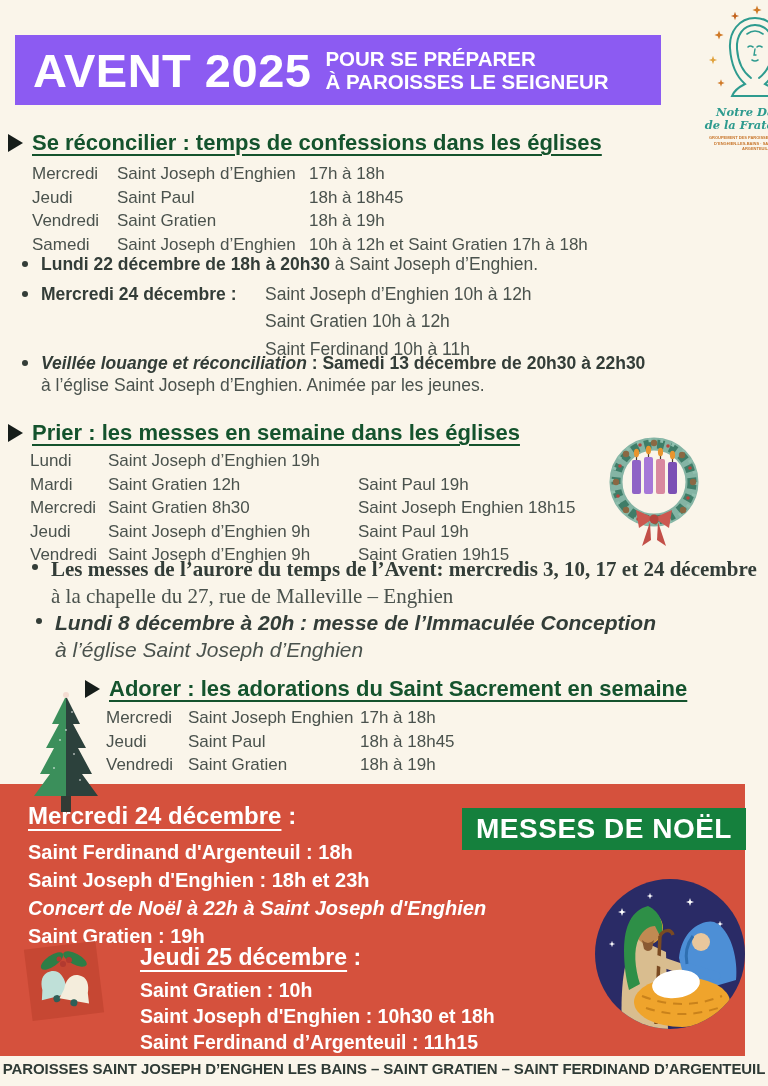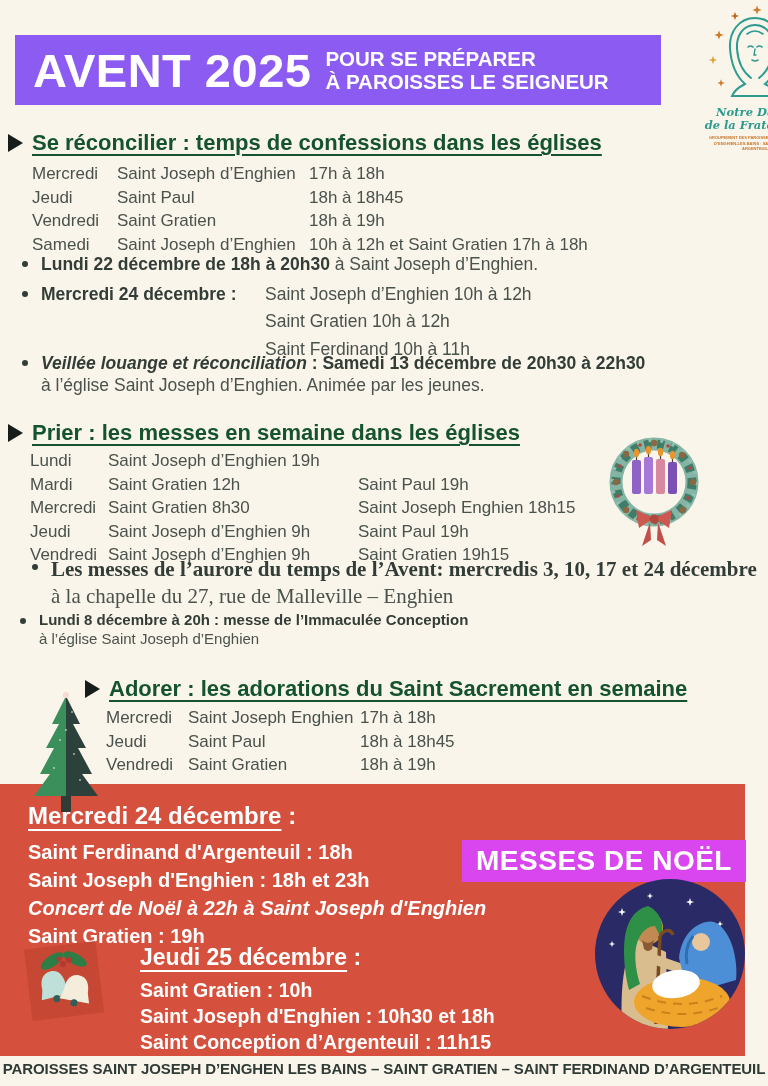--- a/index.html
+++ b/index.html
@@ -39,23 +39,23 @@
   .red{position:absolute;left:0;top:784px;width:745px;height:272px;background:#D5513D;color:#fff;}
   .red-h{font-size:24px;font-weight:800;white-space:nowrap;}
   .red-h .u{text-decoration:underline;text-decoration-thickness:2px;text-underline-offset:5px;}
   .red-line{font-size:20px;font-weight:700;line-height:28px;white-space:nowrap;}
   .red-line.it{font-style:italic;}
   .dec24{position:absolute;left:28px;top:18px;}
   .dec24 .red-h{margin-bottom:8px;}
   .dec25{position:absolute;left:140px;top:160px;}
   .dec25 .red-h{font-size:23px;margin-bottom:6px;}
   .dec25 .red-line{font-size:19.5px;line-height:26px;}
-  .noel-banner{position:absolute;left:462px;top:24px;width:284px;height:42px;background:#d946ef;
+  .noel-banner{position:absolute;left:462px;top:24px;width:284px;height:42px;background:#15803d;
                color:#fff;font-size:28px;font-weight:700;display:flex;align-items:center;
-               justify-content:center;letter-spacing:.5px;white-space:nowrap;margin-top:32px;}
+               justify-content:center;letter-spacing:.5px;white-space:nowrap;}
   .nativity{position:absolute;left:594px;top:94px;width:152px;height:152px;}
   .bells{position:absolute;left:18px;top:151px;width:92px;height:92px;}
 
   .tree{position:absolute;left:22px;top:690px;width:88px;height:122px;z-index:2;}
   .wreath{position:absolute;left:598px;top:424px;width:112px;height:124px;}
 
   .footer{position:absolute;left:0;top:1060px;width:768px;text-align:center;font-weight:700;
           font-size:15px;color:#2F3B36;letter-spacing:-.1px;white-space:nowrap;}
 </style>
 </head>
@@ -237,21 +237,21 @@
   </svg>
 
   <div class="bullet" style="left:32px;top:556px;font-size:21px;font-family:Liberation Serif, serif;">
     <span class="dot"></span>
     <span>
       <b>Les messes de l’aurore du temps de l’Avent: mercredis 3, 10, 17 et 24 décembre</b>
       <div class="reg">à la chapelle du 27, rue de Malleville – Enghien</div>
     </span>
   </div>
 
-  <div class="bullet" style="left:20px;top:610px;font-size:15px;">
+  <div class="bullet" style="left:36px;top:610px;font-size:21px;font-style:italic;">
     <span class="dot"></span>
     <span>
       <b>Lundi 8 décembre à 20h : messe de l’Immaculée Conception</b>
       <div class="reg">à l’église Saint Joseph d’Enghien</div>
     </span>
   </div>
 
   <div class="sec-head" style="left:85px;top:676px;">
     <span class="tri"></span>
     <span class="txt">Adorer : les adorations du Saint Sacrement en semaine</span>
@@ -355,19 +355,19 @@
       </g>
       <circle cx="45" cy="29" r="3" fill="#B23A30"></circle>
         <circle cx="51" cy="25" r="3" fill="#B23A30"></circle>
         <circle cx="41" cy="24" r="2.5" fill="#B23A30"></circle>
     </svg>
 
     <div class="dec25">
       <div class="red-h"><span class="u">Jeudi 25 décembre</span><span> :</span></div>
       <div class="red-line">Saint Gratien : 10h</div>
       <div class="red-line">Saint Joseph d'Enghien : 10h30 et 18h</div>
-      <div class="red-line">Saint Conception d’Argenteuil : 11h15</div>
+      <div class="red-line">Saint Ferdinand d’Argenteuil : 11h15</div>
     </div>
   </div>
 
   <div class="footer">PAROISSES SAINT JOSEPH D’ENGHEN LES BAINS – SAINT GRATIEN – SAINT FERDINAND D’ARGENTEUIL</div>
 
 </div>
 
 </body></html>

